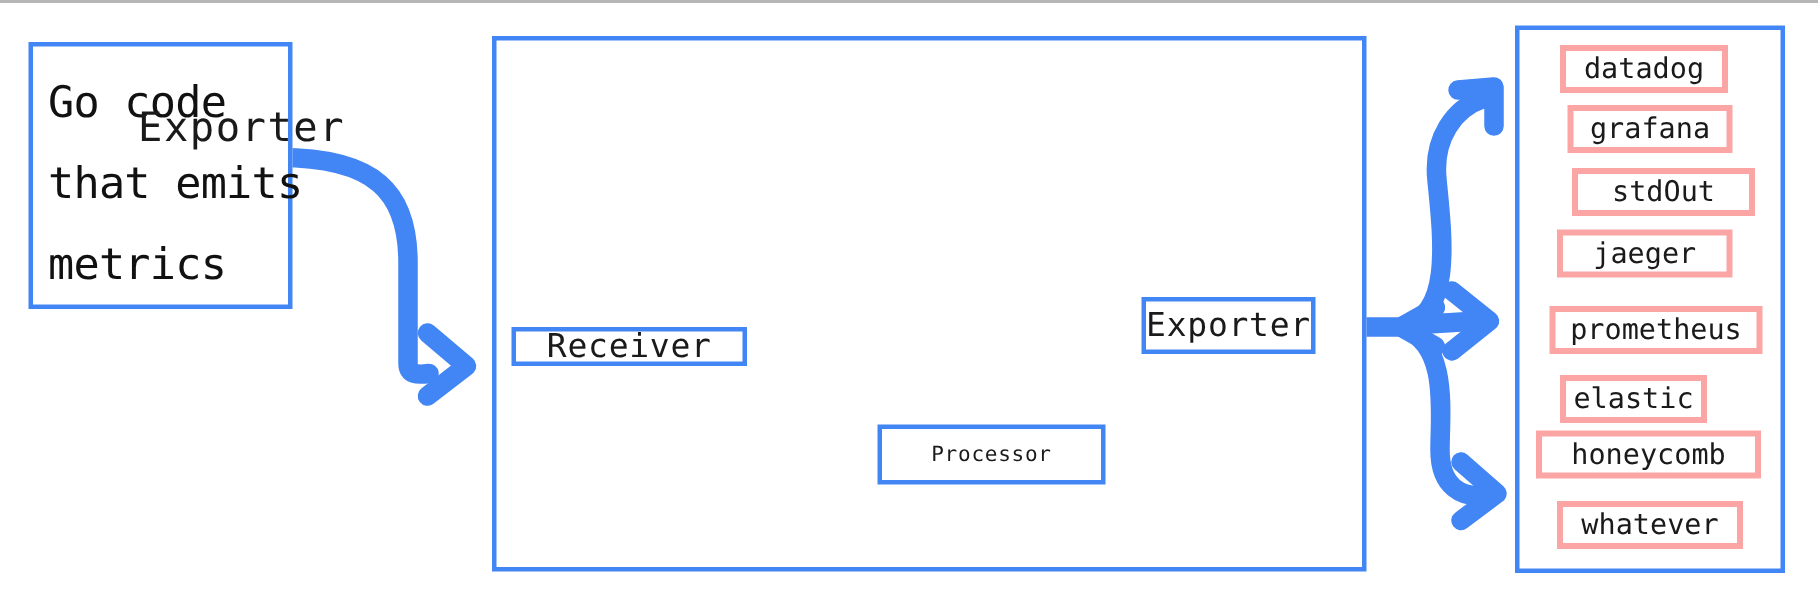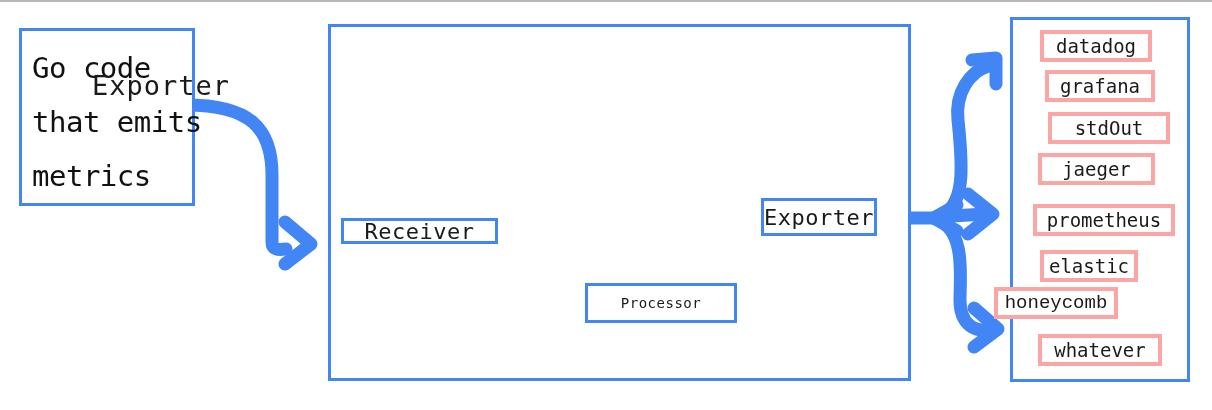--- a/index.html
+++ b/index.html
@@ -132,21 +132,21 @@
     height: 32px;
     z-index: 5;
     letter-spacing: 0px;
   }
   #d0 { left: 1040px; top: 30px;  width: 112px; }
   #d1 { left: 1045px; top: 70px;  width: 110px; }
   #d2 { left: 1048px; top: 112px; width: 122px; }
   #d3 { left: 1038px; top: 153px; width: 117px; }
   #d4 { left: 1033px; top: 204px; width: 142px; }
   #d5 { left: 1040px; top: 250px; width: 98px; }
-  #d6 { left: 994px; top: 287px; width: 124px; font-family: Liberation Mono, monospace; }
+  #d6 { left: 1024px; top: 287px; width: 150px; }
   #d7 { left: 1038px; top: 334px; width: 124px; }
 </style>
 </head>
 <body>
 
 <div id="canvas">
 
   <div id="top-rule"></div>
 
   <svg class="svg-layer" viewBox="0 0 1212 410" xmlns="http://www.w3.org/2000/svg">

